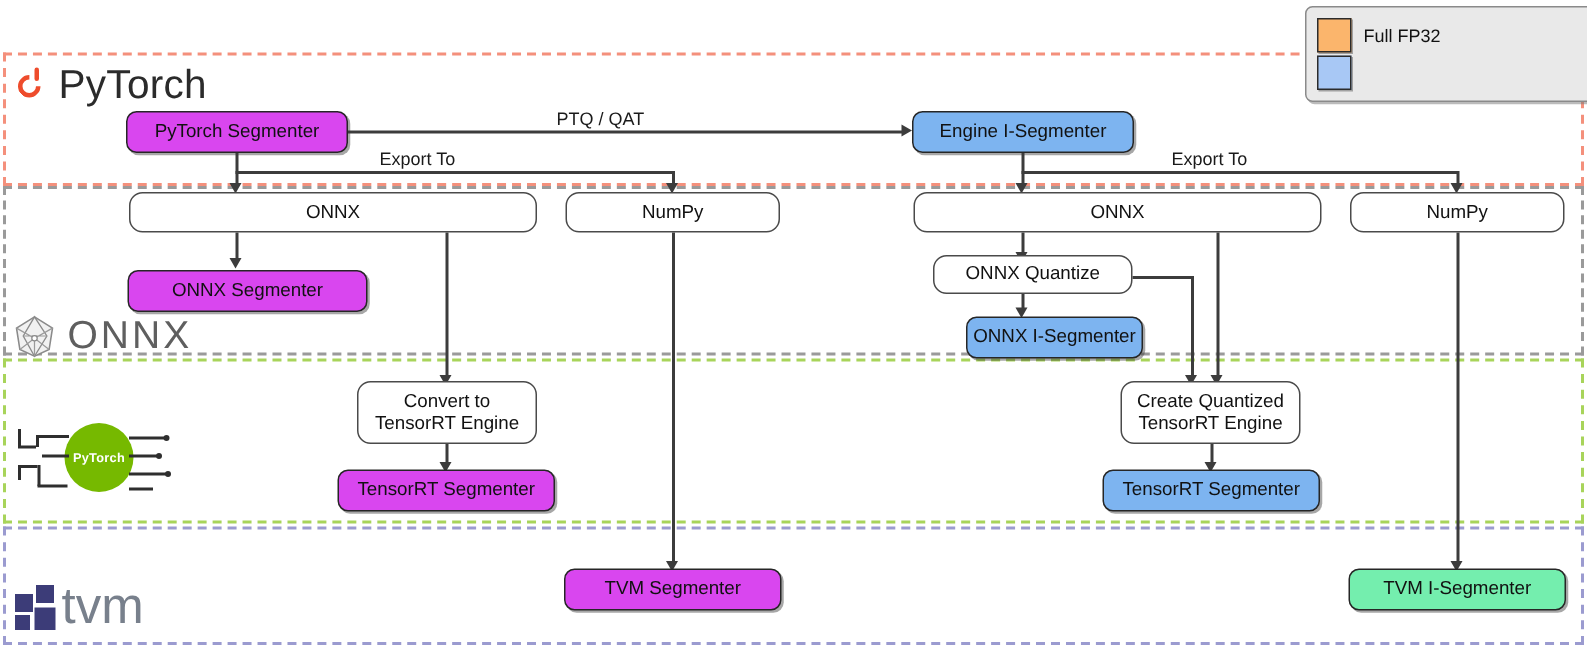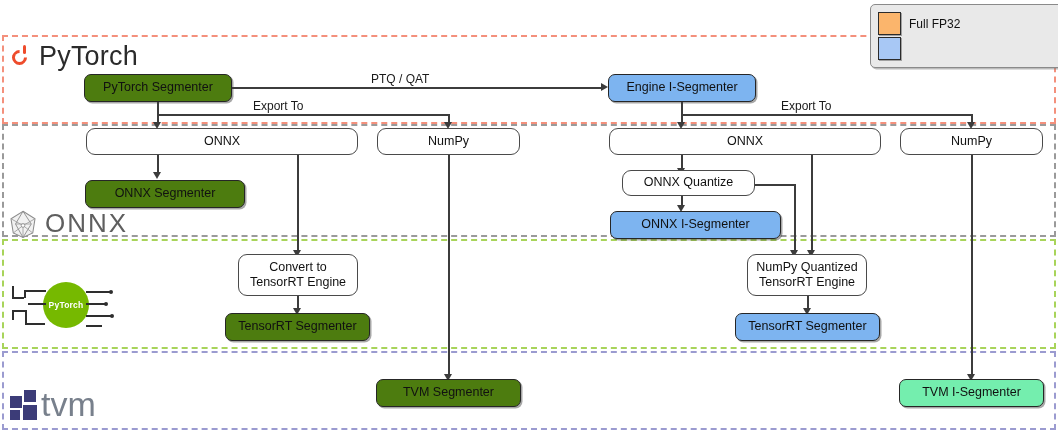--- a/index.html
+++ b/index.html
@@ -10,21 +10,21 @@
   .band{position:absolute;left:2px;right:2px;border-style:dashed;border-width:2px;box-sizing:border-box;pointer-events:none;}
 
   
   .logo{position:absolute;display:flex;align-items:center;gap:7px;}
   .logo-text{font-size:27px;color:#2b2b2b;letter-spacing:.2px;}
 
   
   .node{position:absolute;box-sizing:border-box;display:flex;align-items:center;justify-content:center;
         text-align:center;font-size:12.5px;color:#111;border:1.3px solid #3a3a3a;border-radius:7px;
         line-height:1.22;background:#fff;}
-  .node.fp32{background:#4d7c0f;border-color:#262626;box-shadow:1.5px 1.5px 0 rgba(60,60,60,.45);}
+  .node.fp32{background:#d946ef;border-color:#262626;box-shadow:1.5px 1.5px 0 rgba(60,60,60,.45);}
   .node.int8{background:#7db4f0;border-color:#262626;box-shadow:1.5px 1.5px 0 rgba(60,60,60,.45);}
   .node.fullint{background:#74eeae;border-color:#262626;box-shadow:1.5px 1.5px 0 rgba(60,60,60,.45);}
   .node.plain{background:#fff;border-color:#4a4a4a;border-width:1.2px;border-radius:9px;}
 
   
   .edge{position:absolute;background:#3c3c3c;}
   .edge.v{width:1.6px;}
   .edge.h{height:1.6px;}
   .arrow{position:absolute;width:0;height:0;border-left:4.5px solid transparent;border-right:4.5px solid transparent;
          border-top:7px solid #3c3c3c;}
@@ -177,26 +177,26 @@
   <div class="node plain" style="left:377px;top:128px;width:143px;height:27px;">NumPy</div>
 
   <div class="node plain" style="left:609px;top:128px;width:272px;height:27px;">ONNX</div>
 
   <div class="node plain" style="left:900px;top:128px;width:143px;height:27px;">NumPy</div>
 
   <div class="node fp32" style="left:85px;top:180px;width:160px;height:28px;">ONNX Segmenter</div>
 
   <div class="node plain" style="left:622px;top:170px;width:133px;height:26px;">ONNX Quantize</div>
 
-  <div class="node int8" style="left:610px;top:211px;width:171px;height:28px;">ONNX I-Segmenter</div>
+  <div class="node int8" style="left:644px;top:211px;width:118px;height:28px;">ONNX I-Segmenter</div>
 
   <div class="node plain" style="left:238px;top:254px;width:120px;height:42px;white-space:pre-line;">Convert to
 TensorRT Engine</div>
 
-  <div class="node plain" style="left:747px;top:254px;width:120px;height:42px;white-space:pre-line;">NumPy Quantized
+  <div class="node plain" style="left:747px;top:254px;width:120px;height:42px;white-space:pre-line;">Create Quantized
 TensorRT Engine</div>
 
   <div class="node fp32" style="left:225px;top:313px;width:145px;height:28px;">TensorRT Segmenter</div>
 
   <div class="node int8" style="left:735px;top:313px;width:145px;height:28px;">TensorRT Segmenter</div>
 
   <div class="node fp32" style="left:376px;top:379px;width:145px;height:28px;">TVM Segmenter</div>
 
   <div class="node fullint" style="left:899px;top:379px;width:145px;height:28px;">TVM I-Segmenter</div>
 

